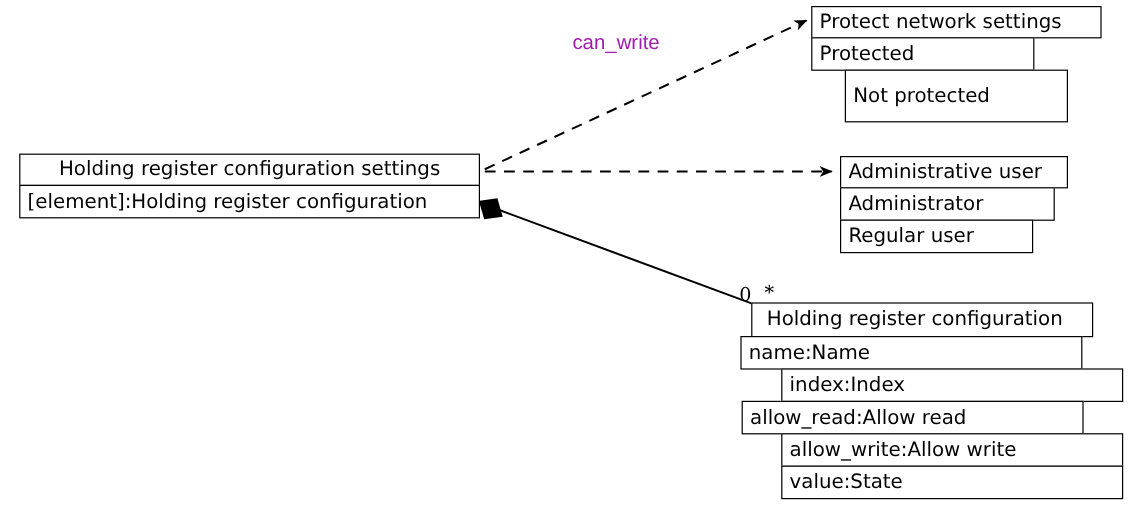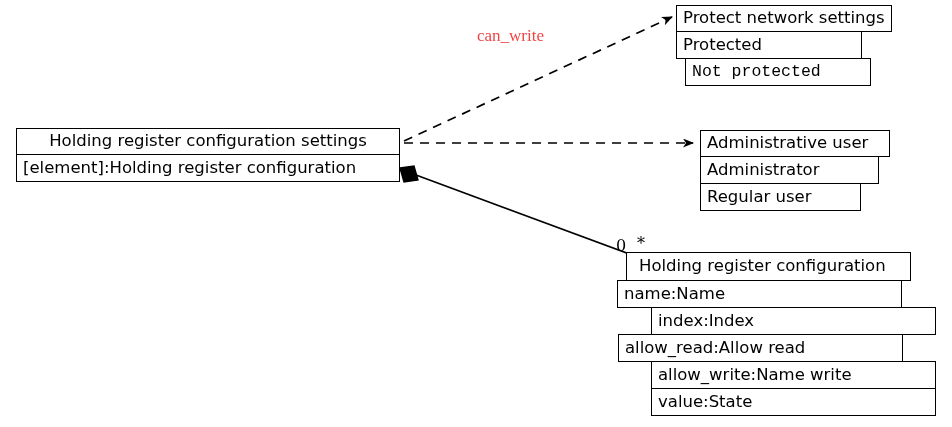--- a/index.html
+++ b/index.html
@@ -31,24 +31,24 @@
     align-items: center;
     padding-left: 6px;
   }
   .uml-cell.center {
     justify-content: center;
     padding-left: 0;
     padding-right: 0;
   }
   .edge-label {
     position: absolute;
-    font-family: Liberation Serif, serif;
+    font-family: Liberation Sans, sans-serif;
     font-size: 17px;
     line-height: 1;
-    color: #ef4444;
+    color: #a21caf;
     white-space: nowrap;
   }
   .mult-label {
     position: absolute;
     font-family: "DejaVu Serif", "Liberation Serif", serif;
     font-size: 16px;
     line-height: 1;
     color: #000000;
     white-space: nowrap;
   }
@@ -86,37 +86,37 @@
       <path d="M 400,168 L 414,166 L 418,180 L 404,182 Z" fill="#000000" stroke="#000000" stroke-width="1.4"></path>
     </g>
   </svg>
 
   <div class="uml-class">
     <div class="uml-cell center" style="left:16px; top:128px; width:384px; height:27px;">Holding register configuration settings</div>
     <div class="uml-cell" style="left:16px; top:154px; width:384px; height:28px;">[element]:Holding register configuration</div>
   </div>
 
   <div class="uml-class">
-    <div class="uml-cell" style="left:676px; top:5px; width:216px; height:27px;">Protect network settings</div>
+    <div class="uml-cell" style="left:676px; top:5px; width:242px; height:27px;">Protect network settings</div>
     <div class="uml-cell" style="left:676px; top:31px; width:186px; height:28px;">Protected</div>
-    <div class="uml-cell" style="left:685px; top:58px; width:186px; height:28px;font-family:Liberation Mono, monospace;">Not protected</div>
+    <div class="uml-cell" style="left:704px; top:58px; width:186px; height:44px;">Not protected</div>
   </div>
 
   <div class="uml-class">
     <div class="uml-cell" style="left:700px; top:130px; width:190px; height:27px;">Administrative user</div>
     <div class="uml-cell" style="left:700px; top:156px; width:179px; height:28px;">Administrator</div>
     <div class="uml-cell" style="left:700px; top:183px; width:161px; height:28px;">Regular user</div>
   </div>
 
   <div class="uml-class">
     <div class="uml-cell" style="left:626px; top:252px; width:285px; height:29px;padding-left:12px;">Holding register configuration</div>
     <div class="uml-cell" style="left:617px; top:280px; width:285px; height:28px;">name:Name</div>
     <div class="uml-cell" style="left:651px; top:307px; width:285px; height:28px;">index:Index</div>
     <div class="uml-cell" style="left:618px; top:334px; width:285px; height:28px;">allow_read:Allow read</div>
-    <div class="uml-cell" style="left:651px; top:361px; width:285px; height:28px;">allow_write:Name write</div>
+    <div class="uml-cell" style="left:651px; top:361px; width:285px; height:28px;">allow_write:Allow write</div>
     <div class="uml-cell" style="left:651px; top:388px; width:285px; height:28px;">value:State</div>
   </div>
 
   <div class="edge-label" style="left:477px; top:27px;">can_write</div>
 
 
   <div class="mult-label" style="left:616px; top:238px;">0</div>
 
   <div class="mult-label" style="left:637px; top:236px;">*</div>
 

